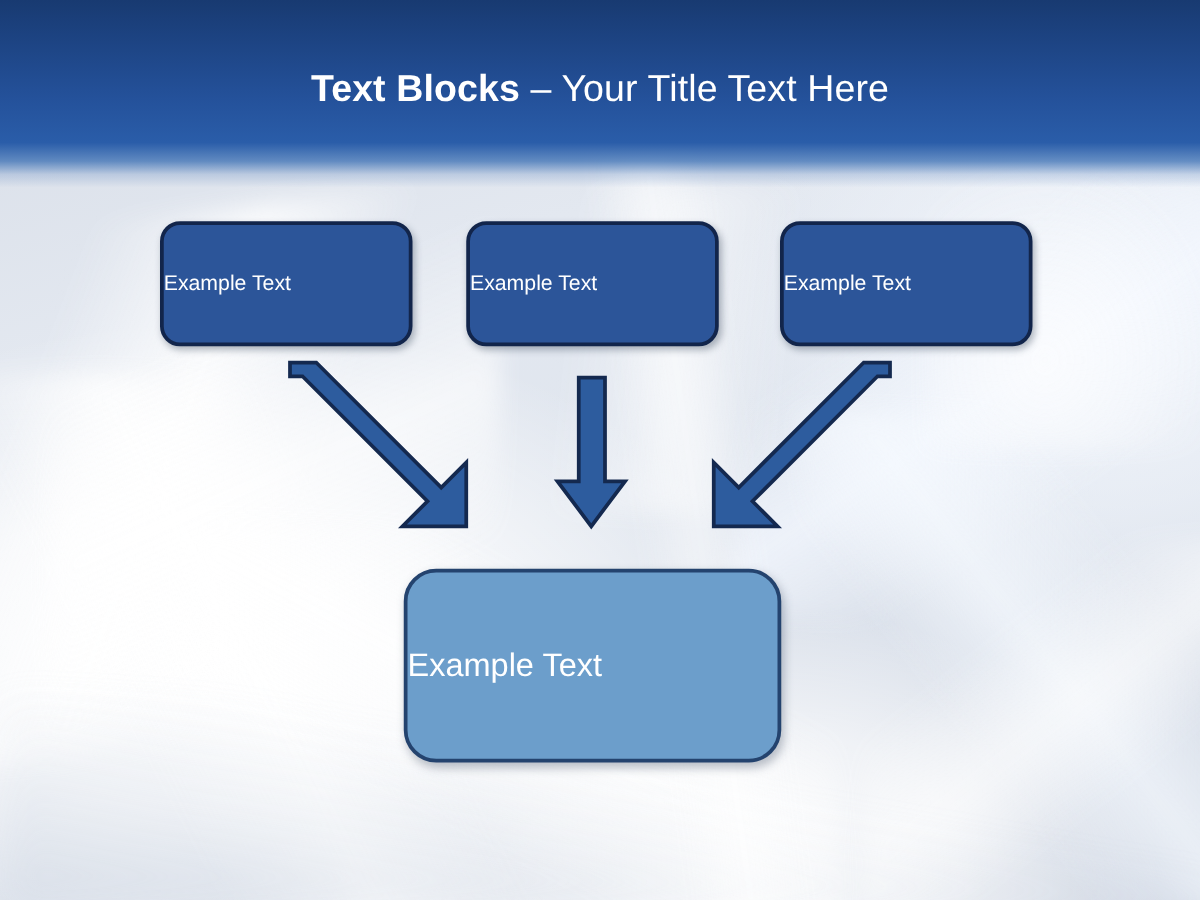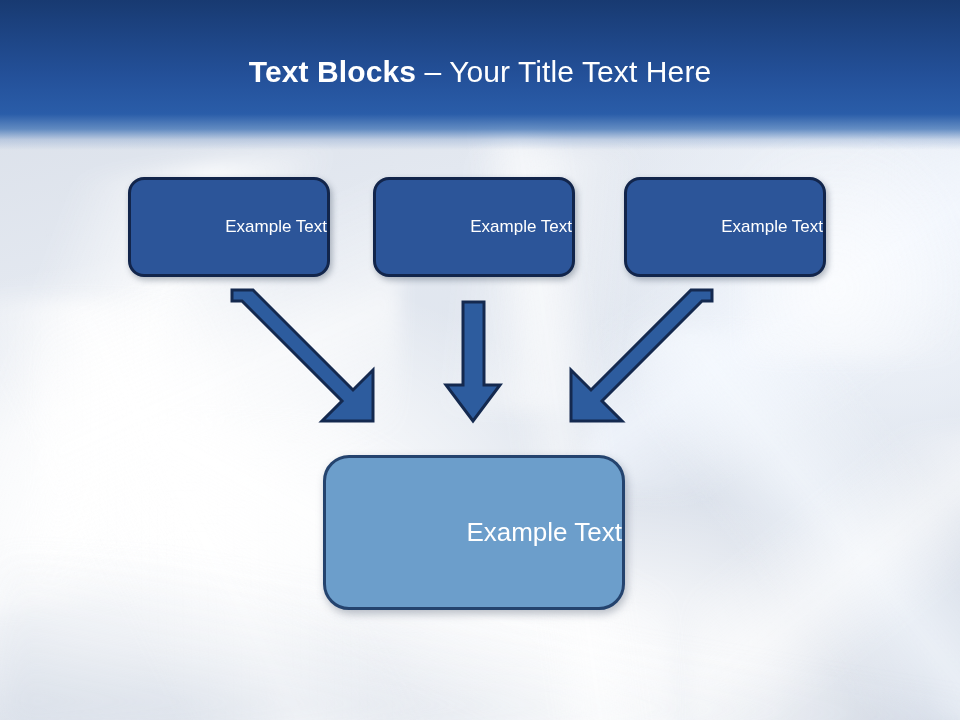--- a/index.html
+++ b/index.html
@@ -111,21 +111,21 @@
   }
   .title .strong { font-weight: bold; }
   .title .light  { font-weight: normal; }
 
   
   .node {
     position: absolute;
     box-sizing: border-box;
     display: flex;
     align-items: center;
-    justify-content: flex-end;
+    justify-content: flex-start;
     color: #ffffff;
     text-align: center;
   }
   .node-top {
     width: 202px;
     height: 100px;
     top: 177px;
     background: #2c5599;
     border: 3px solid #12254b;
     border-radius: 16px;

